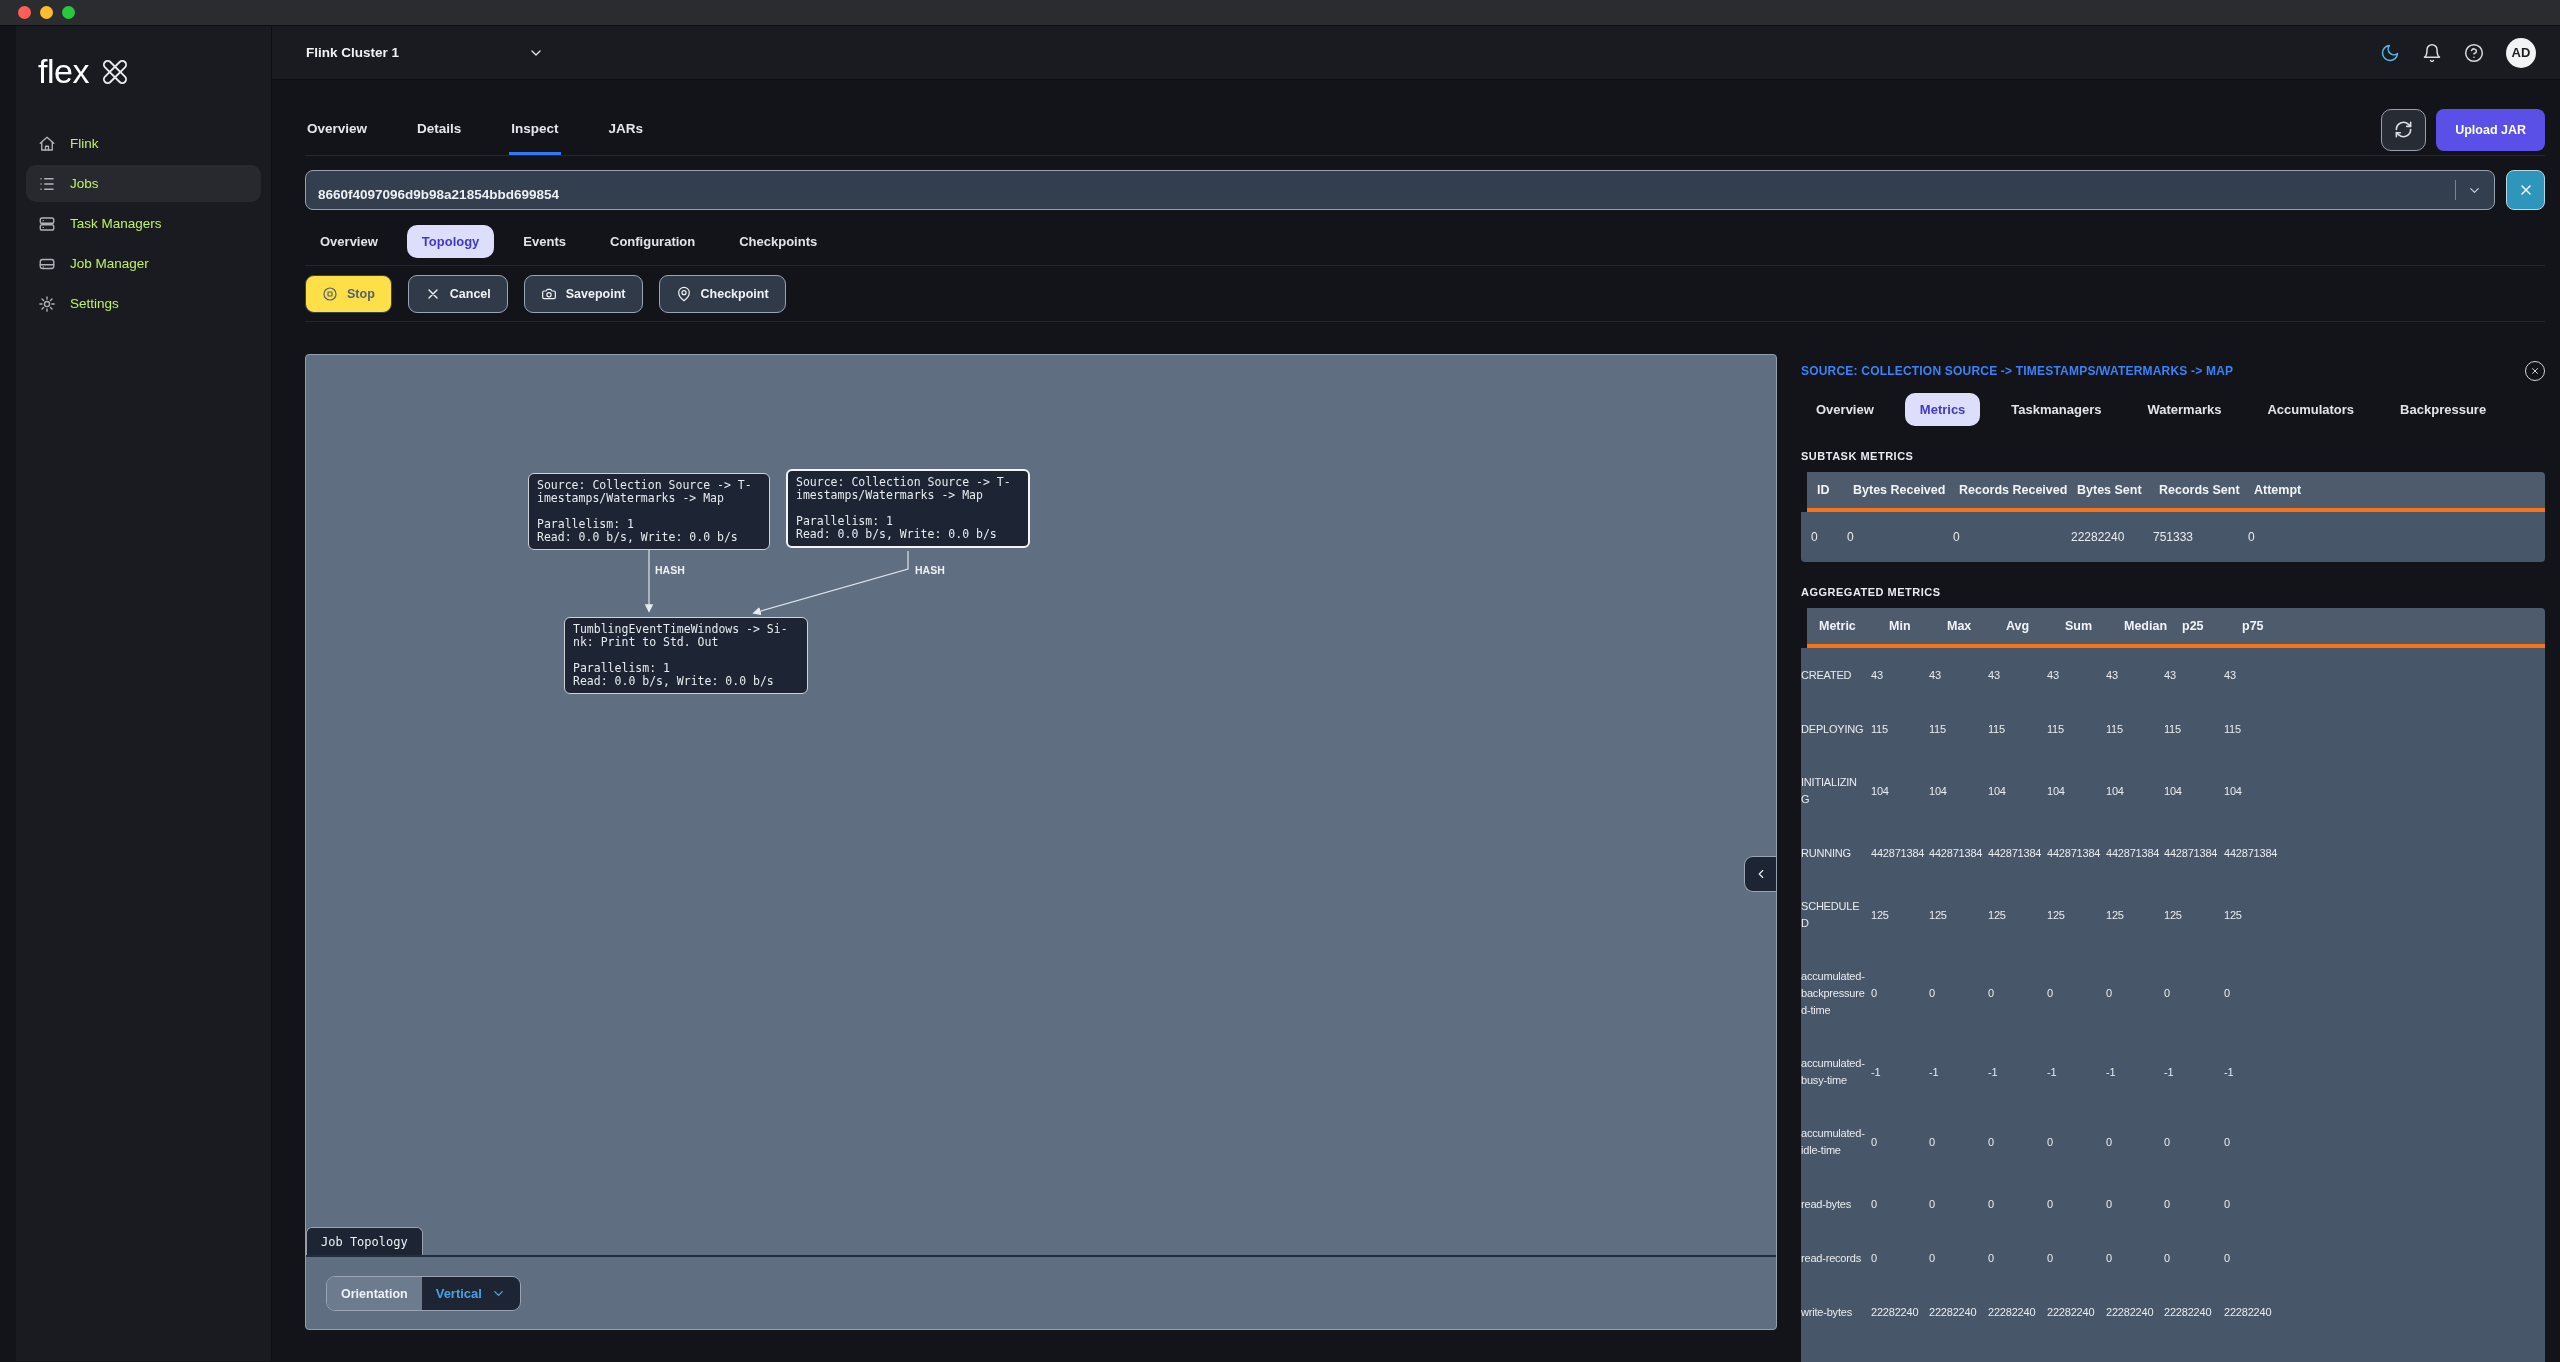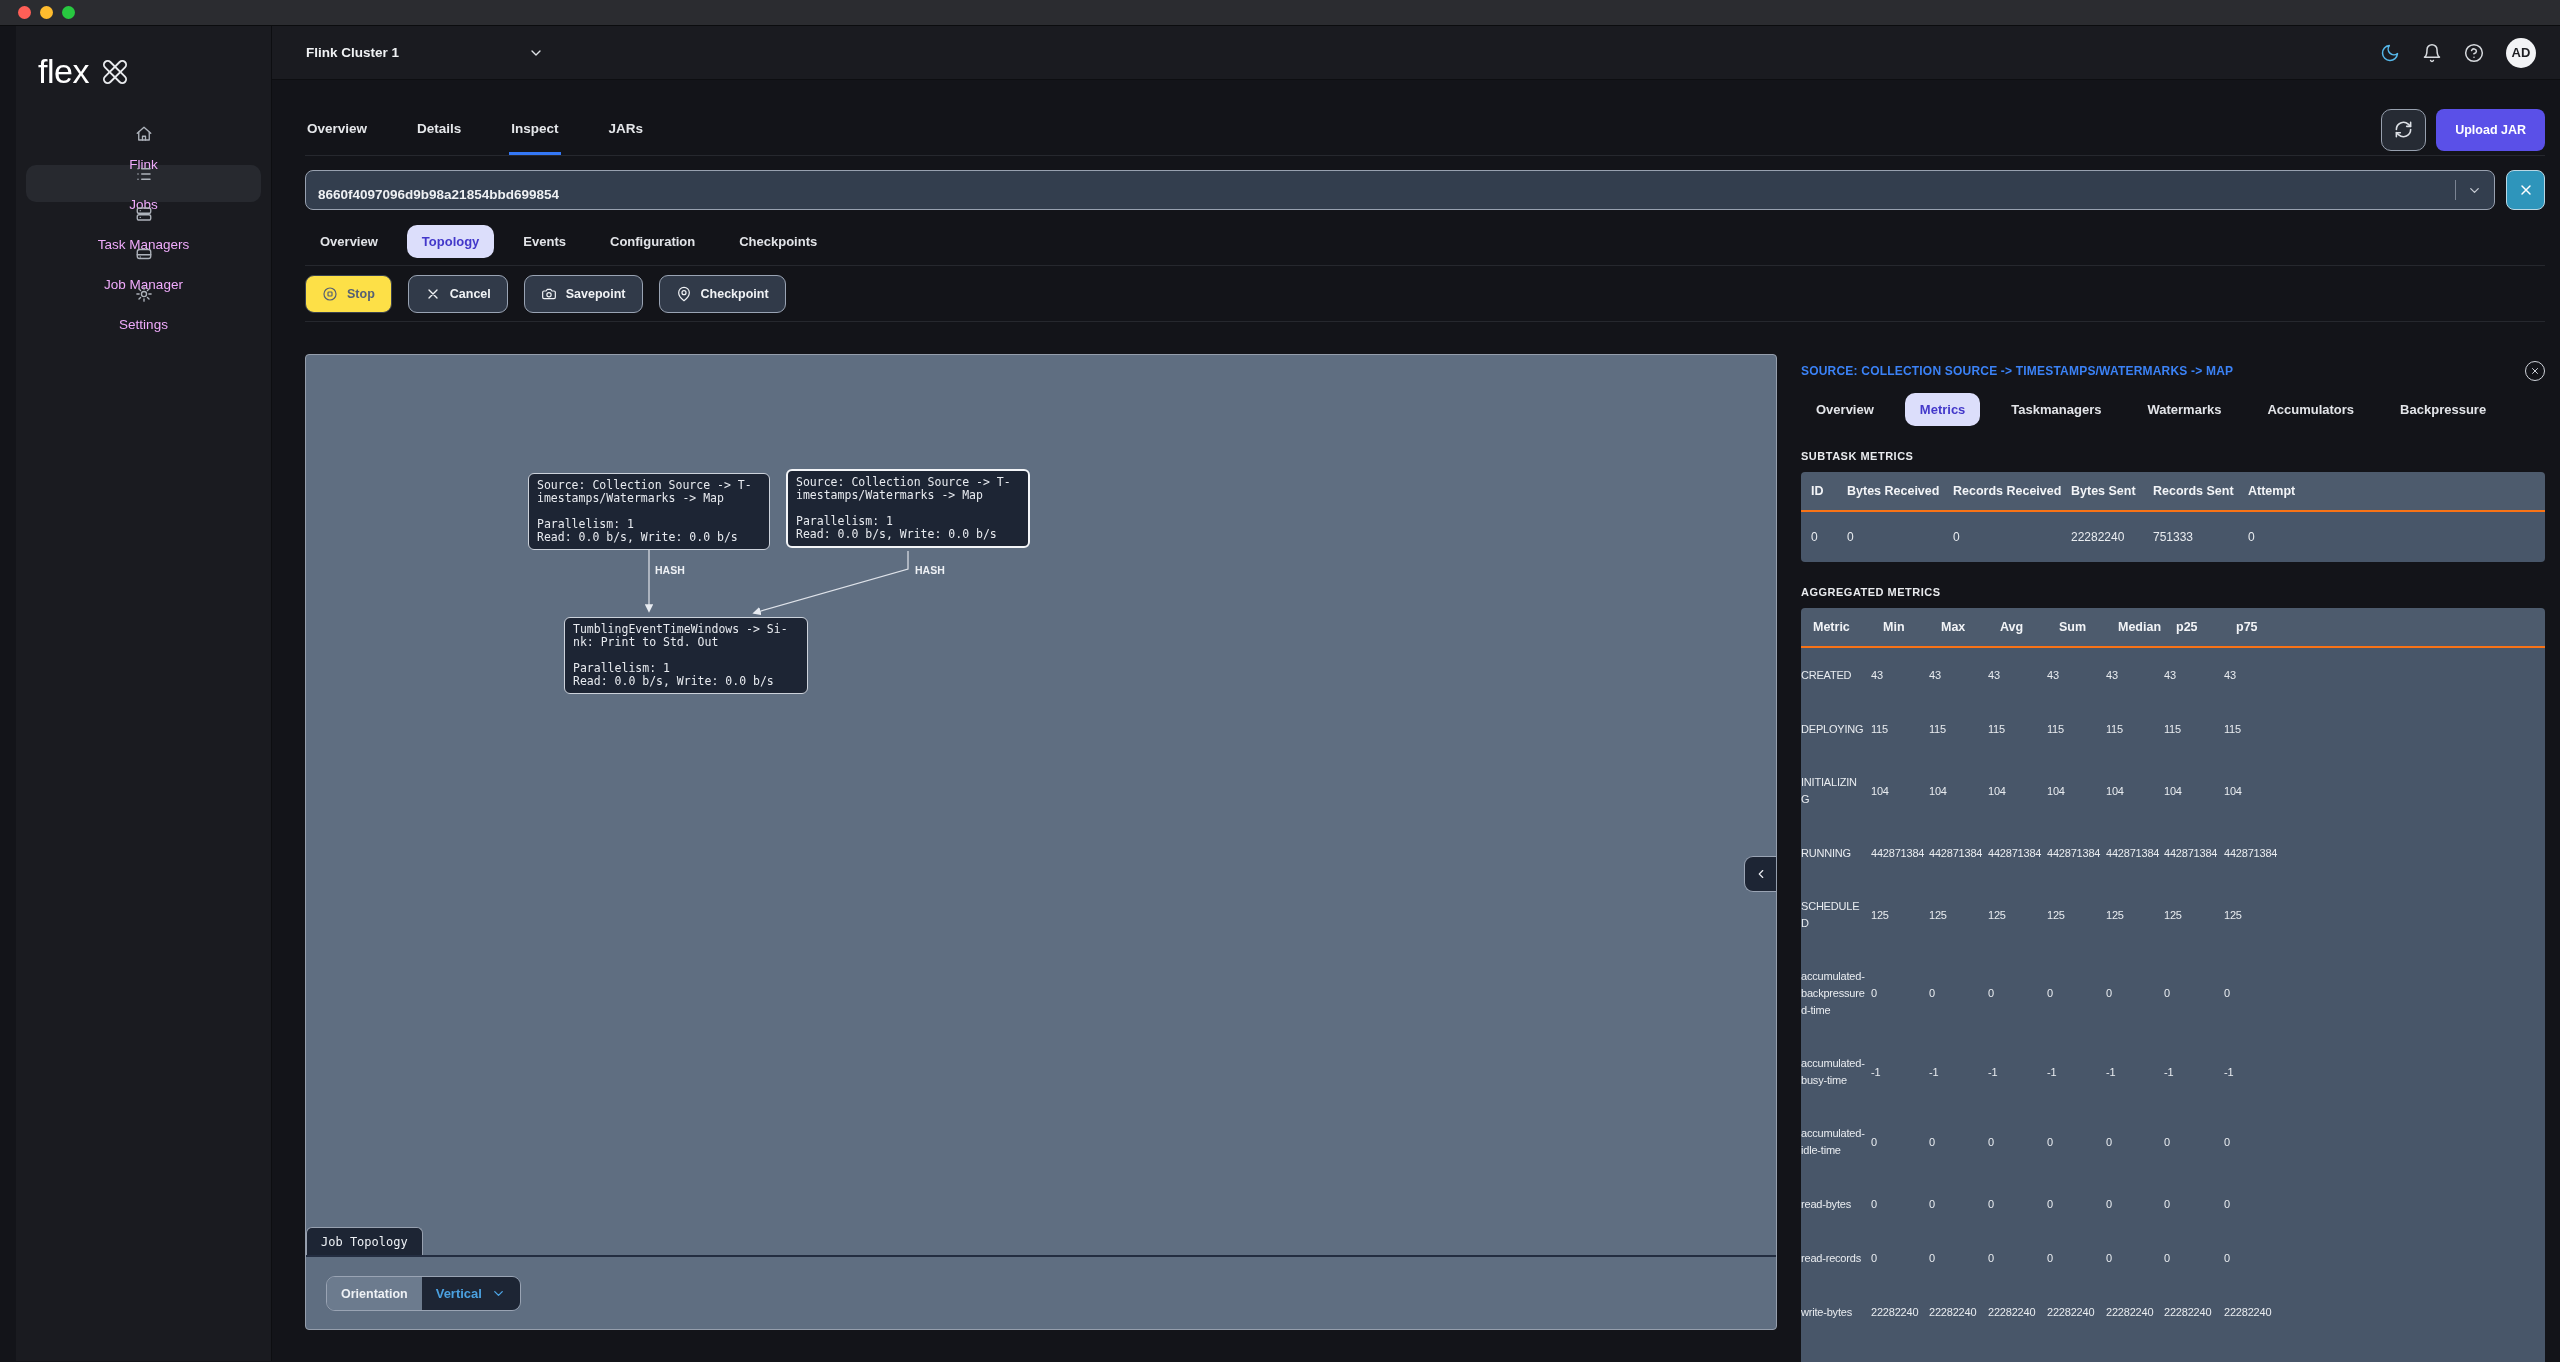--- a/index.html
+++ b/index.html
@@ -16,21 +16,21 @@
   .tl-dot { width:13px; height:13px; border-radius:50%; }
   .tl-red { background:#ff5f57; } .tl-yellow { background:#febc2e; } .tl-green { background:#28c840; }
 
   .app { display:flex; height:1335px; }
 
   
   .sidebar { width:256px; flex-shrink:0; background:#1a1b20; border-right:1px solid #0d0e11; padding-top:26px;margin-left:16px; }
   .brand { display:flex; align-items:center; gap:10px; padding-left:22px; }
   .brand-text { font-size:34px; font-weight:500; color:#ffffff; letter-spacing:-0.5px; }
   .nav { margin-top:34px; }
-  .nav-item { height:37px; margin:3px 10px; border-radius:10px; display:flex; align-items:center; gap:14px; padding:0 12px; color:#f0abfc; font-size:13.5px; font-weight:500; cursor:pointer;flex-direction:column; }
+  .nav-item { height:37px; margin:3px 10px; border-radius:10px; display:flex; align-items:center; gap:14px; padding:0 12px; color:#bef264; font-size:13.5px; font-weight:500; cursor:pointer; }
   .nav-item.active { background:#27292f; }
   .nav-icon { width:18px; height:18px; color:#aeb3bb; flex-shrink:0; }
 
   
   .main { flex:1; display:flex; flex-direction:column; min-width:0; }
   .topbar { height:54px; background:#1a1b20; border-bottom:1px solid #0d0e11; display:flex; align-items:center; padding:0 24px 0 34px; flex-shrink:0; }
   .cluster-select { width:238px; display:flex; align-items:center; justify-content:space-between; cursor:pointer; }
   .cluster-name { font-size:13.5px; font-weight:700; color:#f0f2f4; }
   .top-icons { margin-left:auto; display:flex; align-items:center; gap:22px; }
   .top-icon { width:20px; height:20px; color:#d7dade; }
@@ -87,21 +87,21 @@
   
   .details-panel { flex:1; min-width:0; padding-top:6px; display:flex; flex-direction:column; }
   .dp-title-row { display:flex; align-items:center; justify-content:space-between; height:22px; }
   .dp-title { font-size:12px; font-weight:700; letter-spacing:0.2px; color:#3b82f6; }
   .close-circle { width:20px; height:20px; border:1.5px solid #cfd3da; border-radius:50%; display:flex; align-items:center; justify-content:center; color:#cfd3da; cursor:pointer; flex-shrink:0; }
   .dp-tabs { display:flex; align-items:center; gap:16px; margin-top:11px; }
   .section-label { margin-top:24px; font-size:11px; font-weight:700; letter-spacing:0.5px; color:#e9ebee; }
 
   .mtable { margin-top:10px; border-radius:4px; overflow:hidden; }
   .trow { display:grid; align-items:center; }
-  .trow.head { background:#4d5b6d; border-bottom:2px solid #f97316; font-weight:700; font-size:12.5px; min-height:40px; color:#f2f4f7; }
+  .trow.head { background:#4d5b6d; border-bottom:4px solid #f97316; font-weight:700; font-size:12.5px; min-height:40px; color:#f2f4f7;margin-left:6px; }
   .trow.body { background:#485669; font-size:12px; color:#e9ecf0; }
   .subtask-grid { grid-template-columns:36px 106px 118px 82px 95px 1fr; padding-left:10px; }
   .subtask .trow.body { min-height:50px; }
   .agg-grid { grid-template-columns:70px 58px 59px 59px 59px 58px 60px 1fr; padding-left:12px; }
   .agg .trow.body { min-height:54px; padding:18px 0; line-height:17px; font-size:11px; letter-spacing:-0.2px; }
   .cell { padding-right:6px; min-width:0; overflow-wrap:break-word; }
   .cell.num { white-space:nowrap; }
 </style>
 </head>
 <body>

